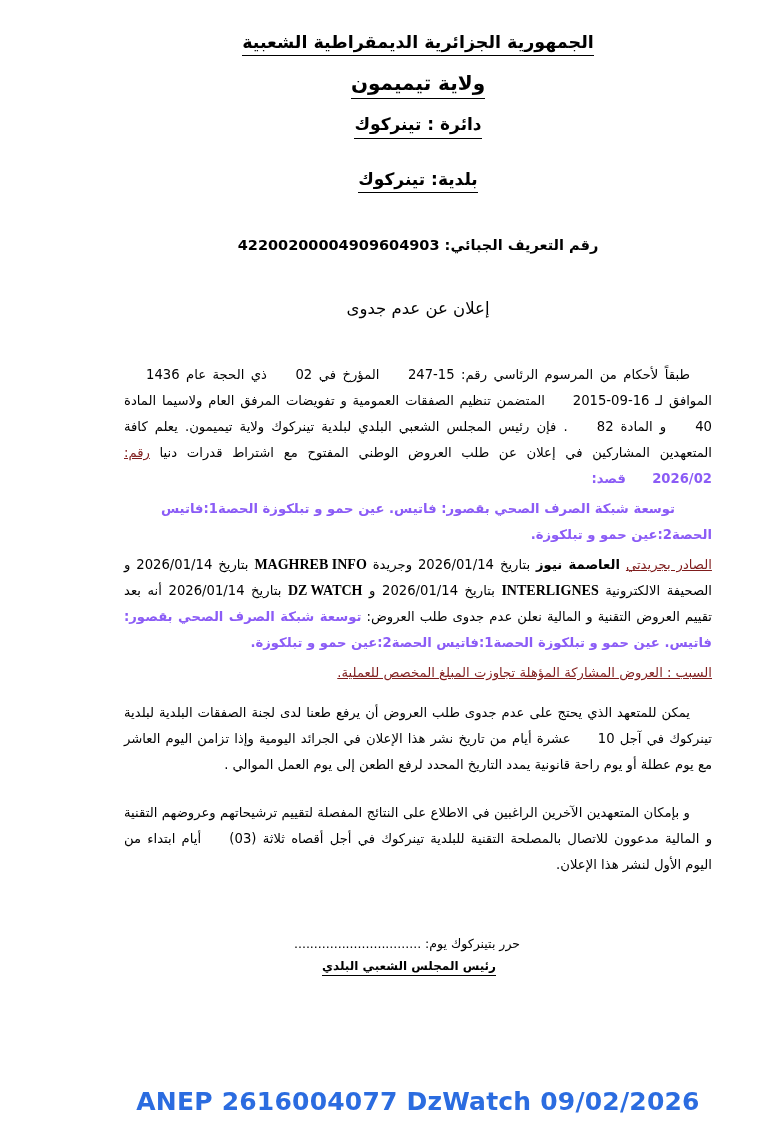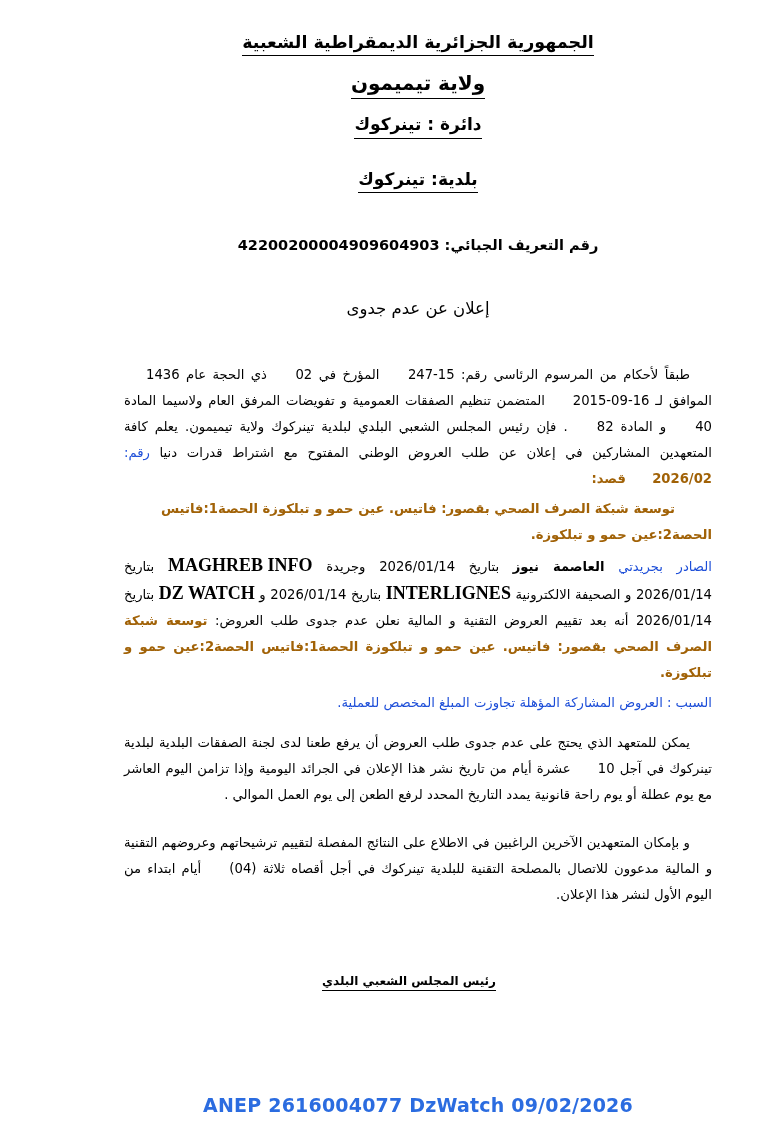--- a/index.html
+++ b/index.html
@@ -69,30 +69,30 @@
     margin-top: 44px;
     direction: rtl;
     text-align: justify;
     text-align-last: right;
     font-size: 13.2px;
     line-height: 26px;
   }
   .para { margin: 0 0 4px 0; }
   .para.indent { text-indent: 22px; }
 
-  .red { color: #1d4ed8; }
-  .red-b { color: #a16207; font-weight: bold; }
+  .red { color: #7f1d1d; text-decoration: underline; }
+  .red-b { color: #8b5cf6; font-weight: bold; }
   .b { font-weight: bold; }
   .lat {
     font-family: "Liberation Serif", "DejaVu Serif", serif;
     font-weight: bold;
     direction: ltr;
     unicode-bidi: embed;
     display: inline-block;
-    font-size: 18px;
+    font-size: 14px;
   }
   .num {
     direction: ltr;
     unicode-bidi: embed;
     display: inline-block;
   }
 
   .spacer-sm { height: 10px; }
   .spacer-md { height: 18px; }
 
@@ -132,21 +132,21 @@
     position: absolute;
     left: 0;
     right: 0;
     bottom: 22px;
     text-align: center;
     direction: ltr;
   }
   .footer-text {
     font-family: "DejaVu Sans", "Liberation Sans", sans-serif;
     font-weight: bold;
-    font-size: 19px;
+    font-size: 25px;
     color: #2b6ce0;
     letter-spacing: 0.2px;
   }
 </style>
 </head>
 <body>
 
 <div class="page">
 
   <div class="header">
@@ -226,27 +226,31 @@
     <p class="para indent">
       <span>يمكن للمتعهد الذي يحتج على عدم جدوى طلب العروض أن يرفع طعنا لدى لجنة الصفقات البلدية لبلدية تينركوك في آجل</span>
       <span class="num">10</span>
       <span>عشرة أيام من تاريخ نشر هذا الإعلان في الجرائد اليومية وإذا تزامن اليوم العاشر مع يوم عطلة أو يوم راحة قانونية يمدد التاريخ المحدد لرفع الطعن إلى يوم العمل الموالي .</span>
     </p>
 
     <div class="spacer-md"></div>
 
     <p class="para indent">
       <span>و بإمكان المتعهدين الآخرين الراغبين في الاطلاع على النتائج المفصلة لتقييم ترشيحاتهم وعروضهم التقنية و المالية مدعوون للاتصال بالمصلحة التقنية للبلدية تينركوك في أجل أقصاه ثلاثة</span>
-      <span class="num">(04)</span>
+      <span class="num">(03)</span>
       <span>أيام ابتداء من اليوم الأول لنشر هذا الإعلان.</span>
     </p>
   </div>
 
   <div class="signature">
     <div class="sig-inner">
+      <div class="sig-date">
+        <span>حرر بتينركوك  يوم:</span>
+        <span class="dots">................................</span>
+      </div>
       <div style="text-align:center;">
         <span class="sig-role">رئيس المجلس الشعبي البلدي</span>
       </div>
     </div>
   </div>
 
   <div class="footer">
     <span class="footer-text">ANEP 2616004077 DzWatch 09/02/2026</span>
   </div>
 

